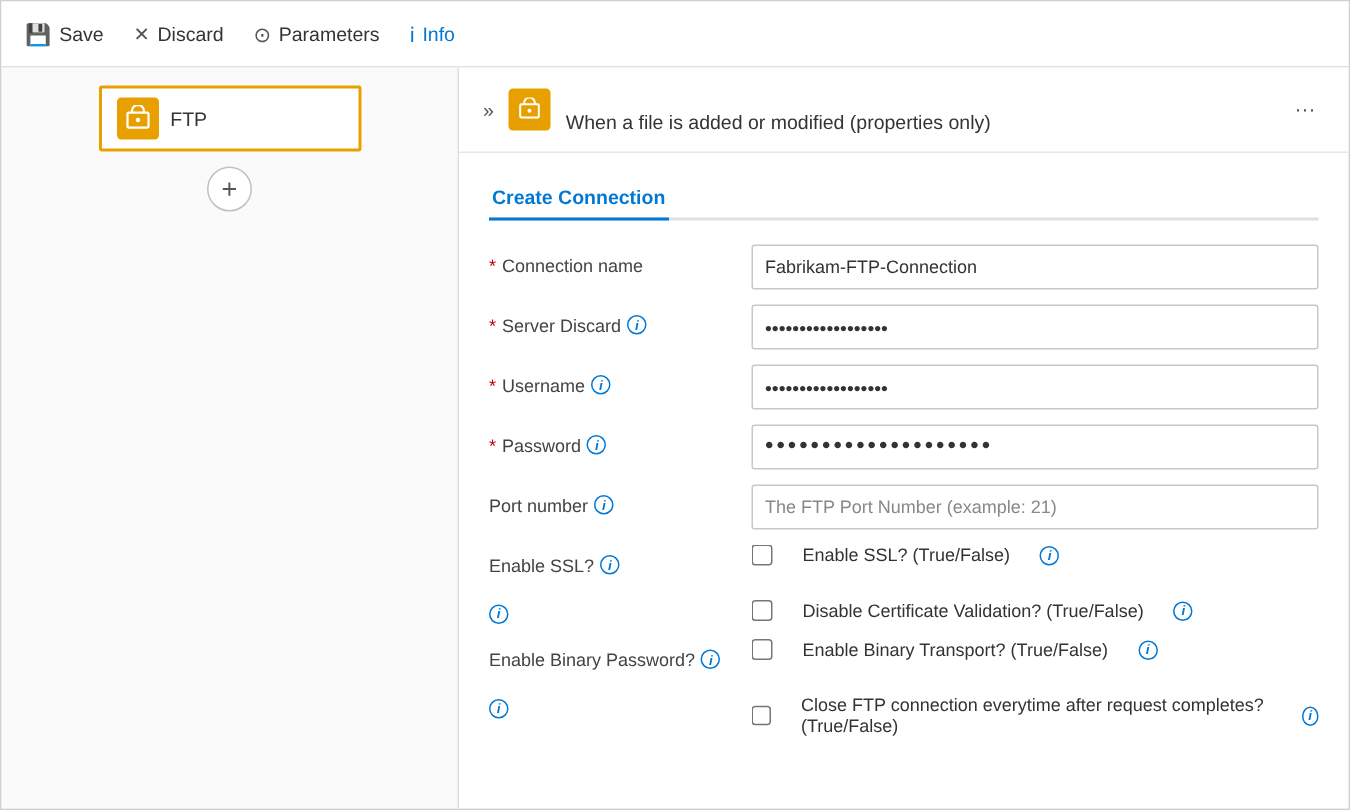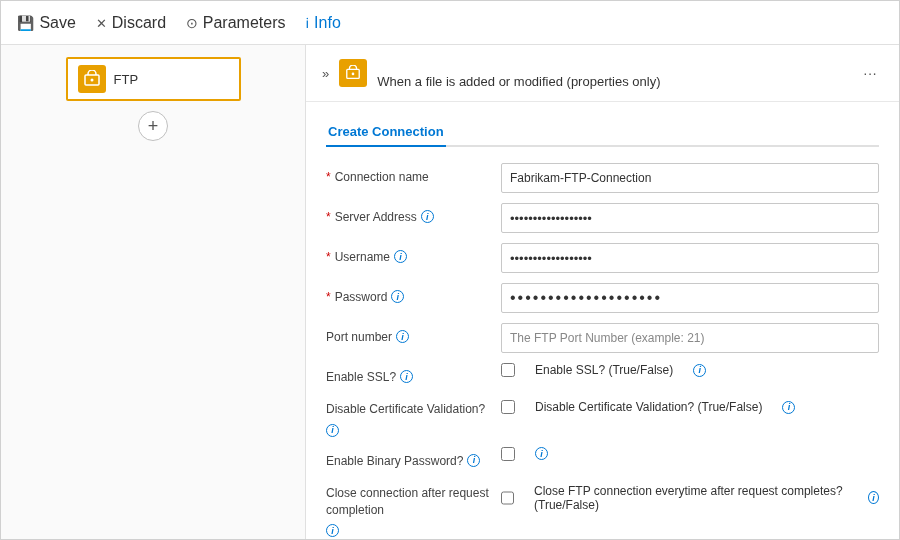--- a/index.html
+++ b/index.html
@@ -28,21 +28,21 @@
       align-items: center;
       padding: 0 16px;
       gap: 20px;
     }
     .toolbar-item {
       display: flex;
       align-items: center;
       gap: 5px;
       cursor: pointer;
       color: #333;
-      font-size: 16px;
+      font-size: 13px;
     }
     .toolbar-item.info-item { color: #0078d4; }
     
     .main-content {
       display: flex;
       flex: 1;
       overflow: hidden;
     }
     
     .left-panel {
@@ -286,21 +286,21 @@
             <span>Connection name</span>
           </div>
           <div class="field-input">
             <input type="text" value="Fabrikam-FTP-Connection" style="">
           </div>
         </div>
 
         <div class="form-row">
           <div class="field-label">
             <span class="required-star">*</span>
-            <span>Server Address</span>
+            <span>Server Discard</span>
             <span class="info-icon">i</span>
           </div>
           <div class="field-input">
             <input type="text" value="••••••••••••••••••" style="color: rgb(51, 51, 51); font-size: 13px;">
           </div>
         </div>
 
         <div class="form-row">
           <div class="field-label">
             <span class="required-star">*</span>
@@ -342,48 +342,47 @@
             <div class="checkbox-row">
               <input type="checkbox" style="">
               <span class="checkbox-label">Enable SSL? (True/False)</span>
               <span class="info-icon">i</span>
             </div>
           </div>
         </div>
 
         <div class="form-row">
           <div class="field-label" style="line-height:1.4;">
-            <span>Disable Certificate Validation?</span>
             <span class="info-icon" style="margin-top:2px;">i</span>
           </div>
           <div class="field-input" style="padding-top:6px;">
             <div class="checkbox-row">
               <input type="checkbox" style="">
               <span class="checkbox-label">Disable Certificate Validation? (True/False)</span>
               <span class="info-icon">i</span>
             </div>
           </div>
         </div>
 
         <div class="form-row">
           <div class="field-label">
             <span>Enable Binary Password?</span>
             <span class="info-icon">i</span>
           </div>
           <div class="field-input">
             <div class="checkbox-row">
               <input type="checkbox" style="">
+              <span class="checkbox-label">Enable Binary Transport? (True/False)</span>
               <span class="info-icon">i</span>
             </div>
           </div>
         </div>
 
         <div class="form-row">
           <div class="field-label" style="line-height:1.4;">
-            <span>Close connection after request completion</span>
             <span class="info-icon" style="margin-top:2px;">i</span>
           </div>
           <div class="field-input" style="padding-top:6px;">
             <div class="checkbox-row">
               <input type="checkbox" style="">
               <span class="checkbox-label">Close FTP connection everytime after request completes? (True/False)</span>
               <span class="info-icon">i</span>
             </div>
           </div>
         </div>

